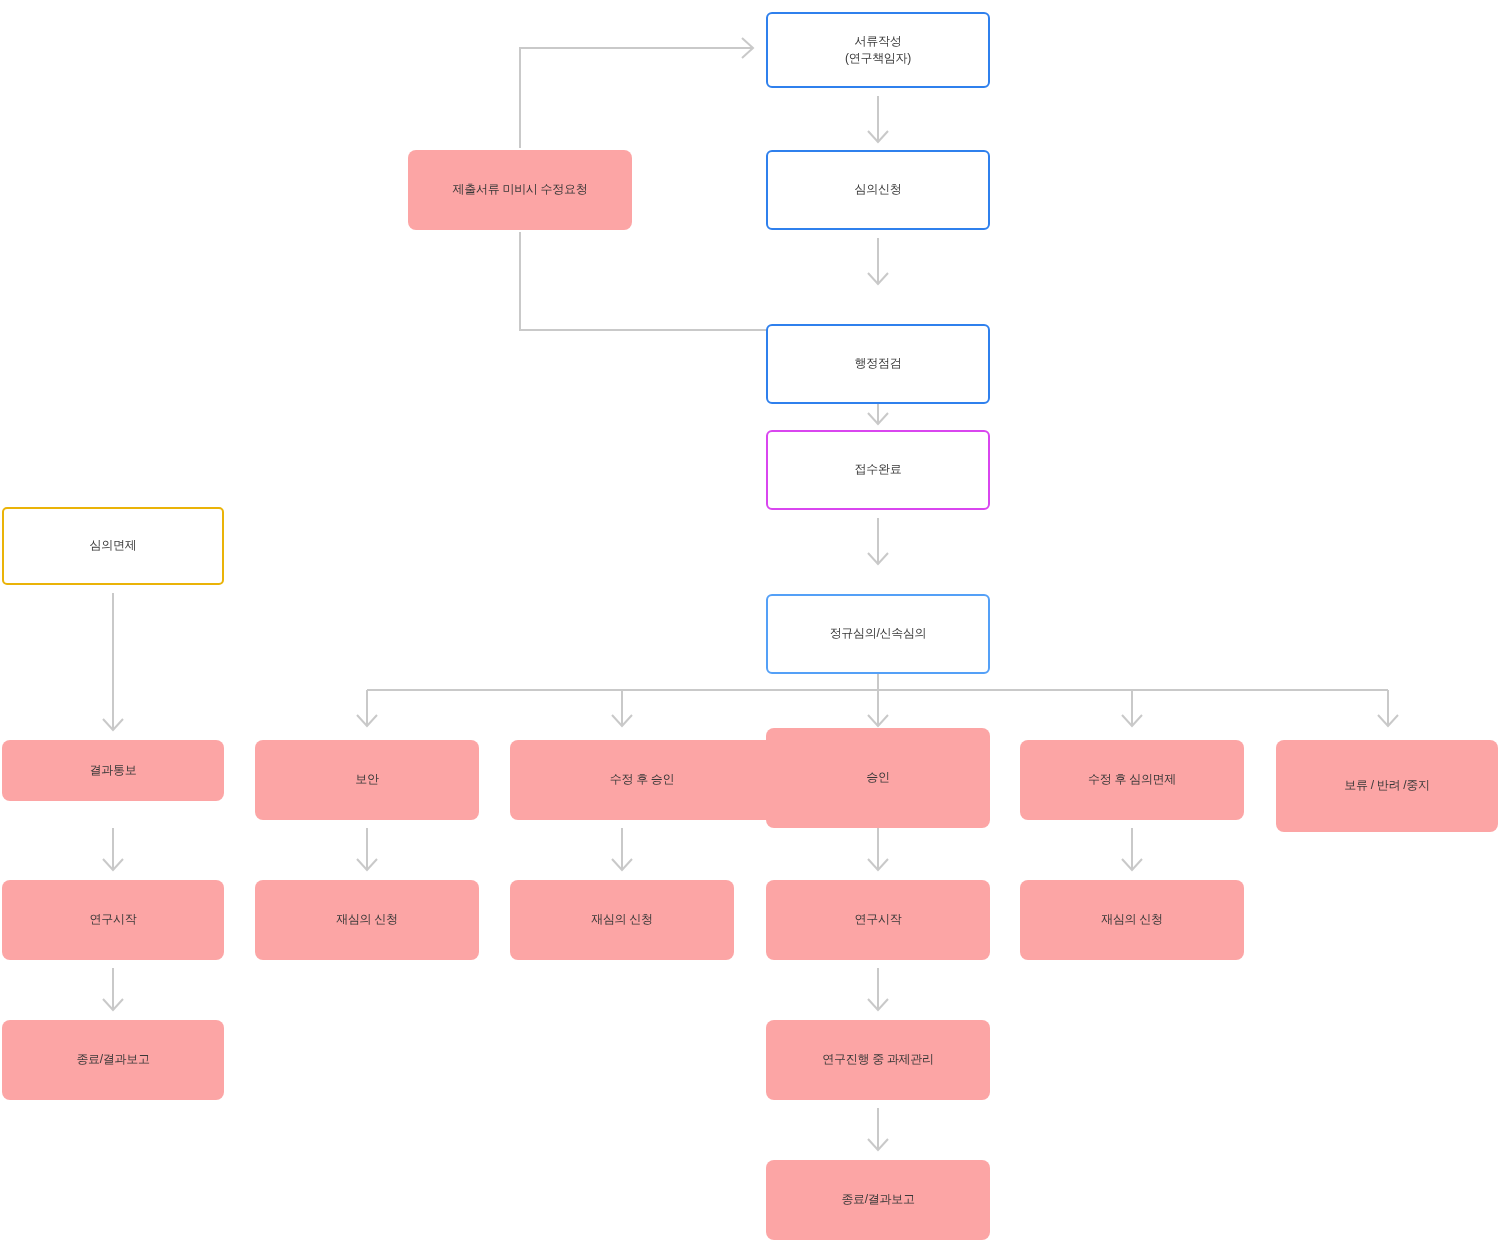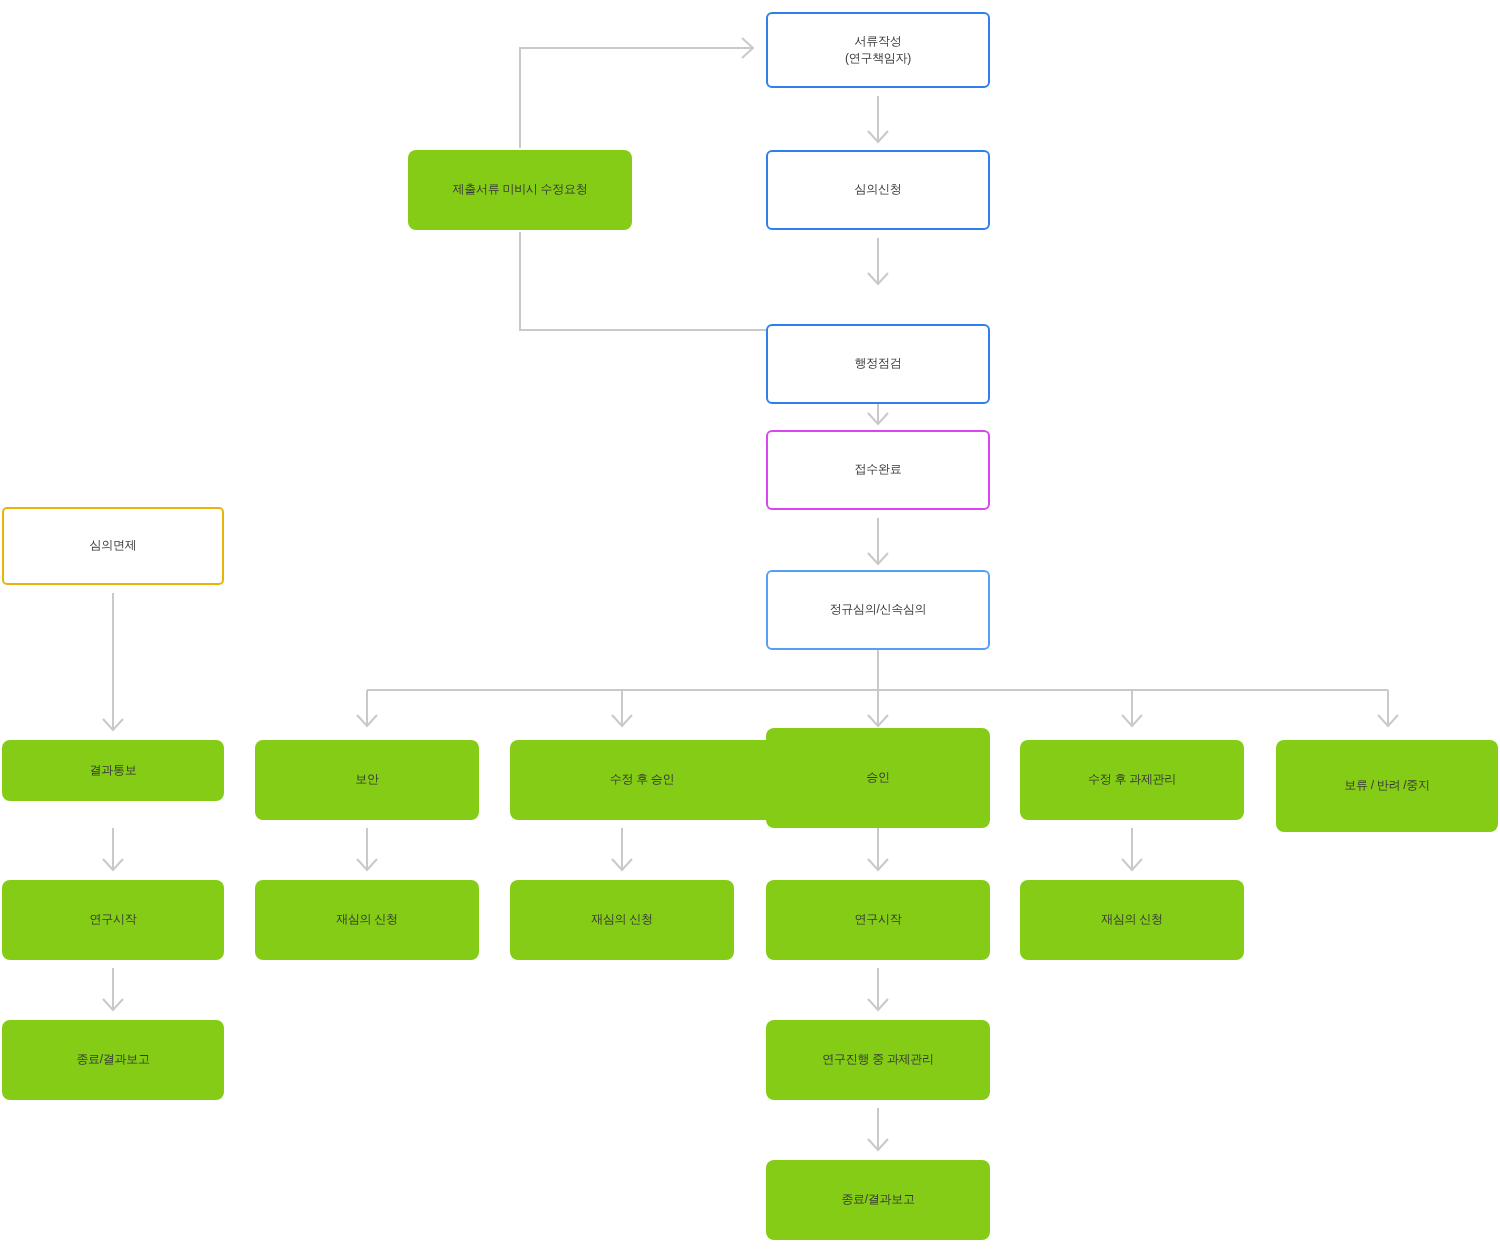--- a/index.html
+++ b/index.html
@@ -6,24 +6,24 @@
   body { font-family:"Liberation Sans","DejaVu Sans",sans-serif; }
   .canvas { position:relative; width:1500px; height:1260px; background:#ffffff; overflow:hidden; }
   svg.connectors { position:absolute; left:0; top:0; width:1500px; height:1260px; }
   .node {
     position:absolute; box-sizing:border-box;
     display:flex; flex-direction:column; align-items:center; justify-content:center;
     text-align:center; font-size:12px; line-height:1.45; color:#383838;
     background:#ffffff; border-radius:6px; letter-spacing:-0.3px;
   }
   .outline-blue      { border:2px solid #2f80ed; }
-  .outline-lightblue { border:2px solid #54a0f7; }
+  .outline-lightblue { border:2px solid #54a0f7;margin-top:24px; }
   .outline-navy      { border:2px solid #d946ef; }
   .outline-teal      { border:2px solid #eab308; border-radius:5px; }
-  .fillbox           { background:#84cc16; border:none; border-radius:8px; }
+  .fillbox           { background:#fca5a5; border:none; border-radius:8px; }
 </style>
 </head>
 <body>
 
 <div class="canvas">
 
   <svg class="connectors" viewBox="0 0 1500 1260">
     <g stroke="#c9c9c9" stroke-width="2" fill="none">
 
       <path d="M878 96 V142 M868 131 L878 142 L888 131"></path>
@@ -92,21 +92,21 @@
   <div class="node fillbox" style="left:255px; top:740px; width:224px; height:80px;">
     <div>보안</div>
   </div>
   <div class="node fillbox" style="left:510px; top:740px; width:264px; height:80px;">
     <div>수정 후 승인</div>
   </div>
   <div class="node fillbox" style="left:766px; top:728px; width:224px; height:100px;">
     <div>승인</div>
   </div>
   <div class="node fillbox" style="left:1020px; top:740px; width:224px; height:80px;">
-    <div>수정 후 과제관리</div>
+    <div>수정 후 심의면제</div>
   </div>
   <div class="node fillbox" style="left:1276px; top:740px; width:222px; height:92px;">
     <div>보류 / 반려 /중지</div>
   </div>
 
   <div class="node fillbox" style="left:2px; top:880px; width:222px; height:80px;">
     <div>연구시작</div>
   </div>
   <div class="node fillbox" style="left:255px; top:880px; width:224px; height:80px;">
     <div>재심의 신청</div>

